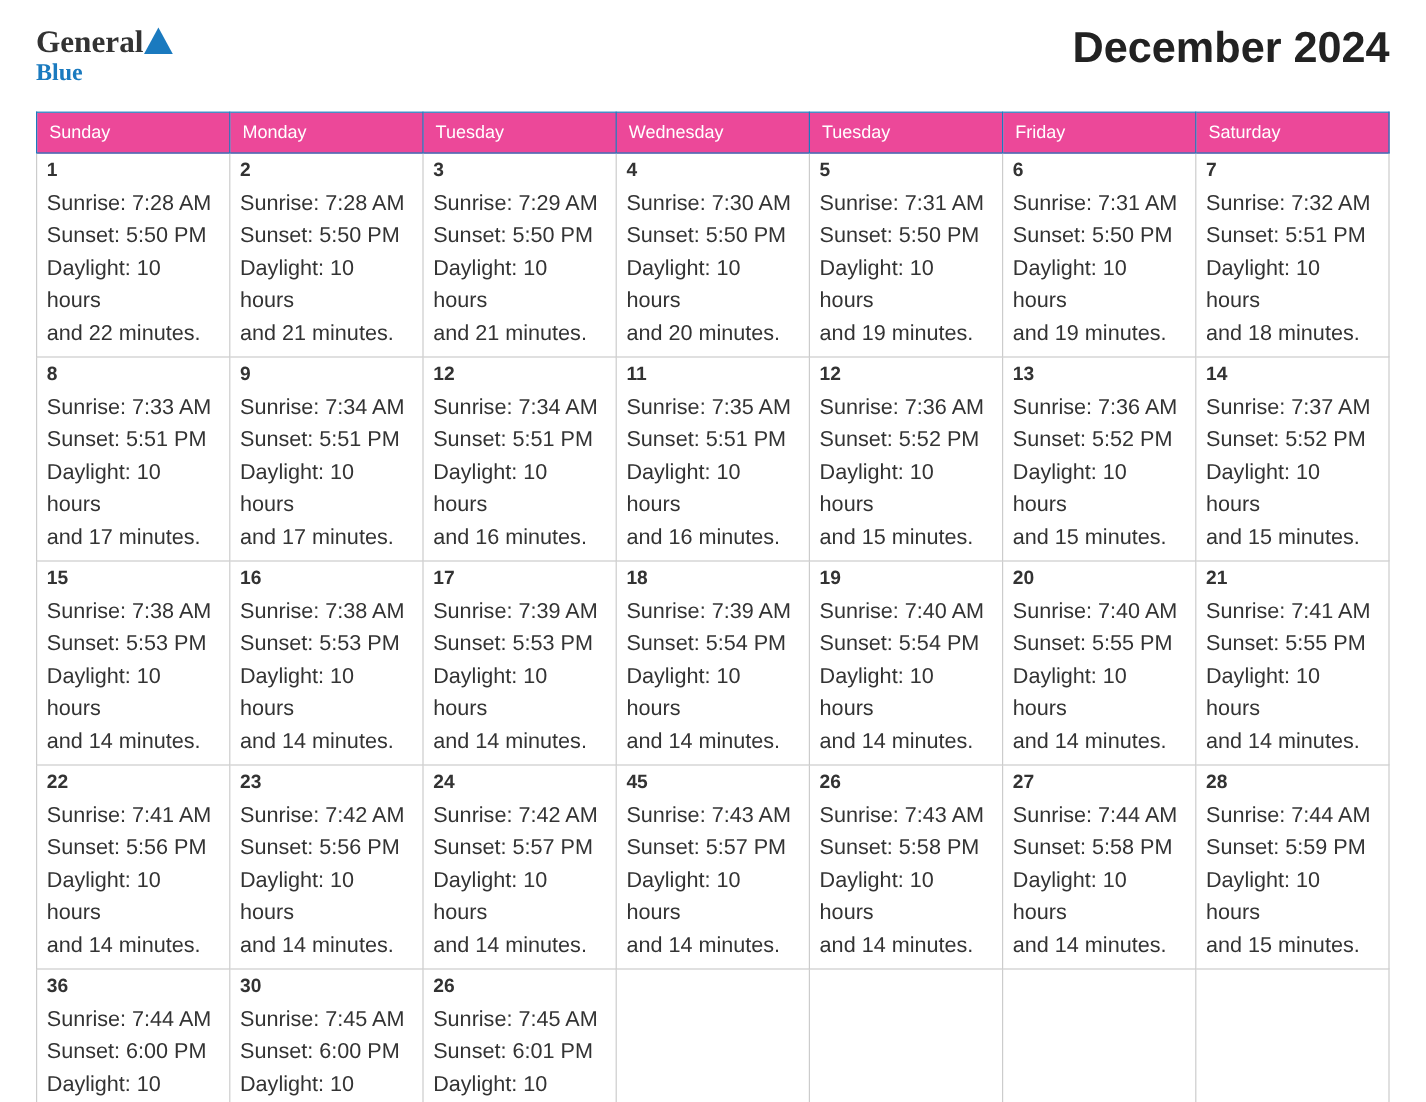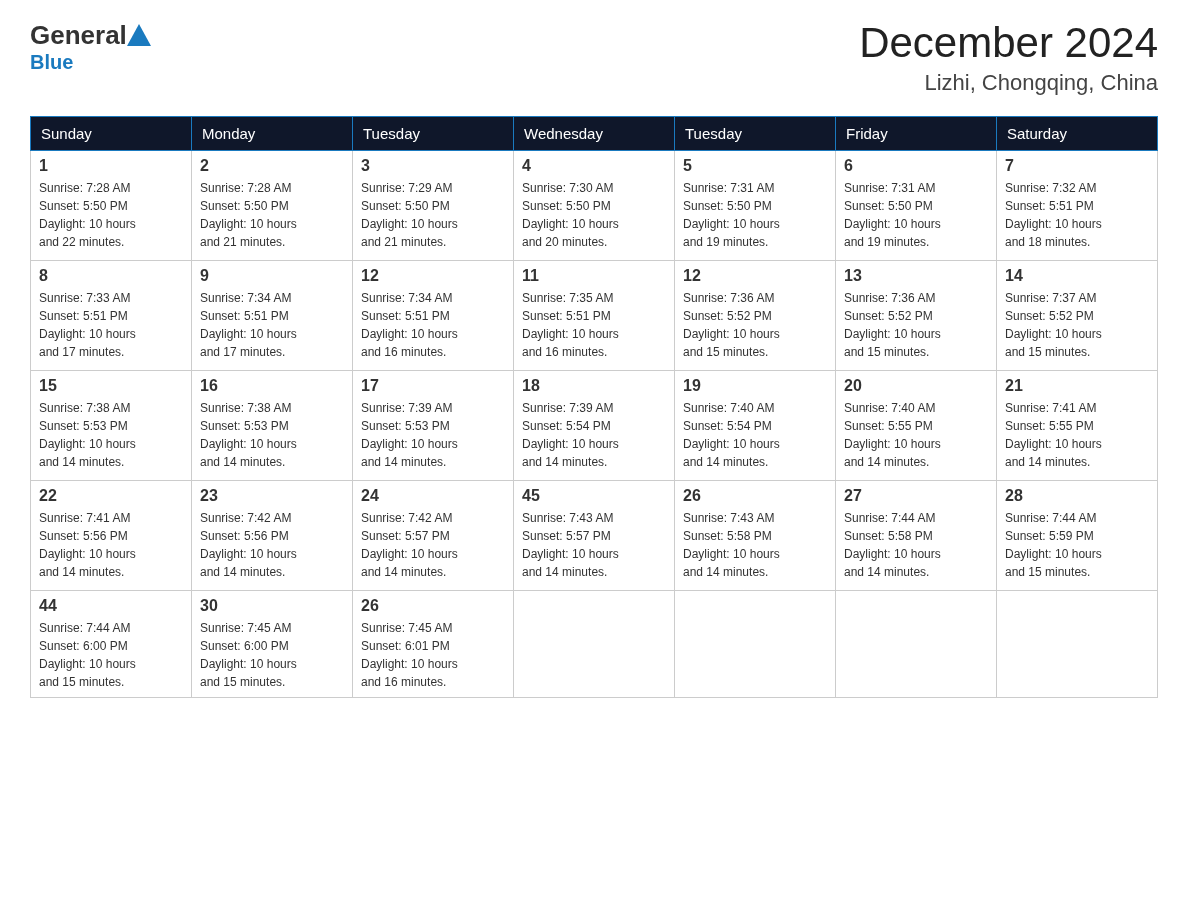--- a/index.html
+++ b/index.html
@@ -13,20 +13,21 @@
     .header {
       display: flex;
       justify-content: space-between;
       align-items: flex-start;
       margin-bottom: 20px;
     }
     .logo {
       display: flex;
       align-items: center;
       gap: 4px;
+      font-family: Liberation Serif, serif;
     }
     .logo-text-general {
       font-size: 26px;
       font-weight: bold;
       color: #333;
     }
     .logo-triangle {
       width: 0;
       height: 0;
       border-left: 12px solid transparent;
@@ -46,37 +47,37 @@
       align-items: flex-start;
     }
     .logo-row1 {
       display: flex;
       align-items: center;
     }
     .title-block {
       text-align: right;
     }
     .month-title {
-      font-size: 42px;
-      font-weight: normal;
+      font-size: 36px;
+      font-weight: bold;
       color: #222;
       line-height: 1.1;
     }
     .location-title {
       font-size: 22px;
       color: #444;
       margin-top: 4px;
     }
     table {
       width: 100%;
       border-collapse: collapse;
       table-layout: fixed;
     }
     thead tr th {
-      background-color: #0f172a;
+      background-color: #ec4899;
       color: #fff;
       padding: 8px 10px;
       text-align: left;
       font-size: 15px;
       font-weight: normal;
       border: 1px solid #1a7abf;
     }
     tbody tr td {
       border: 1px solid #ccc;
       vertical-align: top;
@@ -85,21 +86,21 @@
       color: #333;
       height: 110px;
     }
     tbody tr td .day-num {
       font-size: 16px;
       font-weight: bold;
       display: block;
       margin-bottom: 4px;
     }
     tbody tr td .day-info {
-      font-size: 12px;
+      font-size: 18px;
       line-height: 1.5;
       color: #333;
     }
     tbody tr:last-child td {
       height: 90px;
     }
     .empty-cell {
       background: #fff;
     }
   </style>
@@ -111,21 +112,20 @@
     <div class="logo-stacked">
       <div class="logo-row1">
         <span class="logo-text-general">General</span>
         <span class="logo-triangle"></span>
       </div>
       <span class="logo-blue">Blue</span>
     </div>
   </div>
   <div class="title-block">
     <div class="month-title">December 2024</div>
-    <div class="location-title">Lizhi, Chongqing, China</div>
   </div>
 </div>
 
 <table>
   <thead>
     <tr id="header-row">
         <th>Sunday</th>
         <th>Monday</th>
         <th>Tuesday</th>
         <th>Wednesday</th>
@@ -250,21 +250,21 @@
           <span class="day-num">27</span>
           <div class="day-info">Sunrise: 7:44 AM<br>Sunset: 5:58 PM<br>Daylight: 10 hours<br>and 14 minutes.</div>
         </td>
         <td>
           <span class="day-num">28</span>
           <div class="day-info">Sunrise: 7:44 AM<br>Sunset: 5:59 PM<br>Daylight: 10 hours<br>and 15 minutes.</div>
         </td>
       </tr>
       <tr>
         <td>
-          <span class="day-num">44</span>
+          <span class="day-num">36</span>
           <div class="day-info">Sunrise: 7:44 AM<br>Sunset: 6:00 PM<br>Daylight: 10 hours<br>and 15 minutes.</div>
         </td>
         <td>
           <span class="day-num">30</span>
           <div class="day-info">Sunrise: 7:45 AM<br>Sunset: 6:00 PM<br>Daylight: 10 hours<br>and 15 minutes.</div>
         </td>
         <td>
           <span class="day-num">26</span>
           <div class="day-info">Sunrise: 7:45 AM<br>Sunset: 6:01 PM<br>Daylight: 10 hours<br>and 16 minutes.</div>
         </td>

